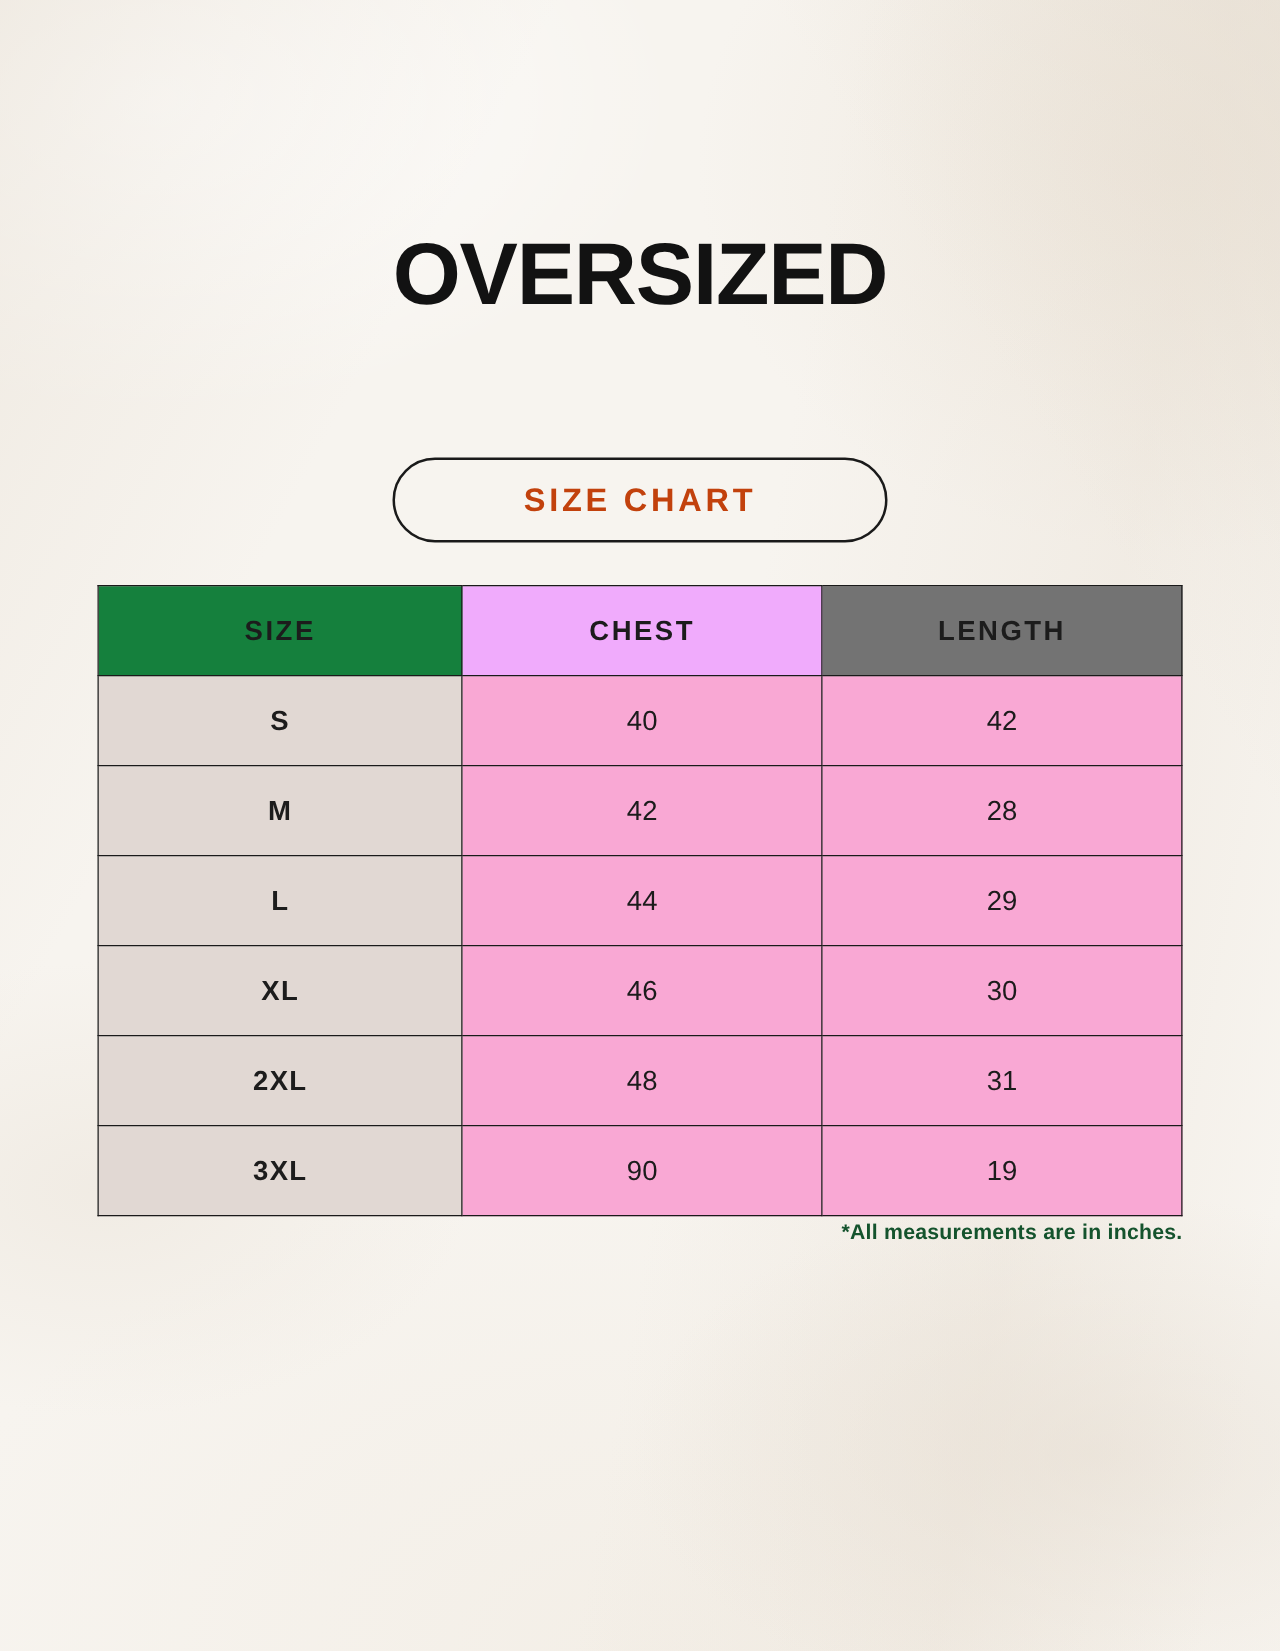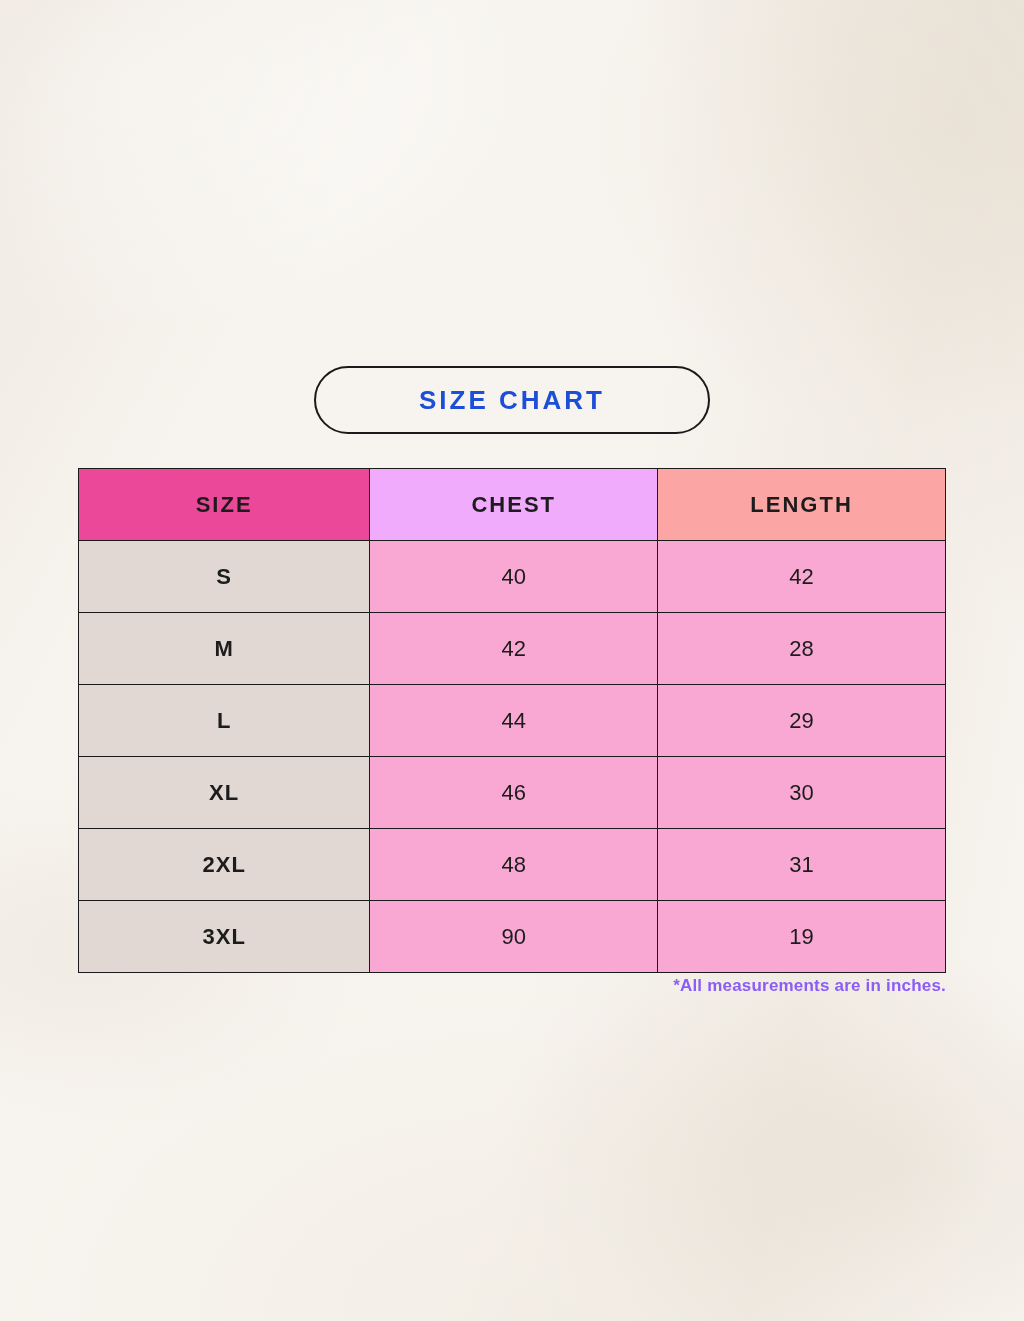--- a/index.html
+++ b/index.html
@@ -73,21 +73,21 @@
     border-radius: 40px;
     display: flex;
     align-items: center;
     justify-content: center;
     background: transparent;
   }
   .pill-label {
     font-size: 26px;
     font-weight: 700;
     letter-spacing: 3px;
-    color: #1d4ed8;
+    color: #c2410c;
   }
 
   .table-wrap {
     position: absolute;
     top: 468px;
     left: 78px;
     width: 868px;
   }
   table.size-table {
     width: 100%;
@@ -104,57 +104,58 @@
   }
   table.size-table col.c-size { width: 33.6%; }
   table.size-table col.c-chest { width: 33.2%; }
   table.size-table col.c-length { width: 33.2%; }
 
   thead th {
     font-weight: 700;
     letter-spacing: 2px;
     font-size: 21px;
   }
-  th.head-size { background: #ec4899; }
+  th.head-size { background: #15803d; }
   th.head-chest { background: #f0abfc; }
-  th.head-length { background: #fca5a5; }
+  th.head-length { background: #737373; }
 
   td.cell-size {
     background: #e1d8d3;
     font-weight: 700;
     letter-spacing: 1px;
   }
   td.cell-measure {
     background: #f9a8d4;
     font-weight: 400;
   }
 
   .footnote {
     position: absolute;
     top: 976px;
     left: 0;
     width: 946px;
     text-align: right;
     font-size: 17px;
     font-weight: 700;
-    color: #8b5cf6;
+    color: #14532d;
     letter-spacing: 0.2px;
   }
 </style>
 </head>
 <body>
 
 <div class="page">
 
   <div class="bg-layer bg-wash-1"></div>
   <div class="bg-layer bg-wash-2"></div>
   <div class="bg-layer bg-wash-3"></div>
 
   <div class="title-block">
 
+    <div class="title-line">OVERSIZED</div>
   </div>
 
   <div class="pill">
     <span class="pill-label">SIZE CHART</span>
   </div>
 
   <div class="table-wrap">
     <table class="size-table">
       <colgroup>
         <col class="c-size">

